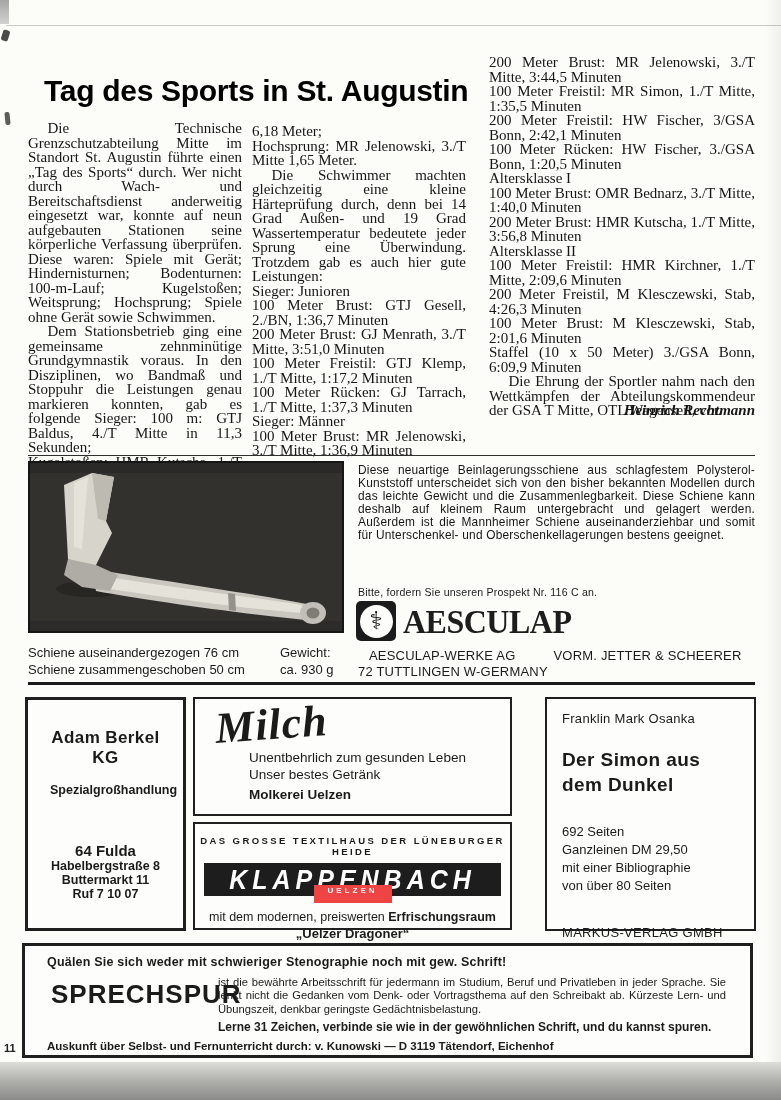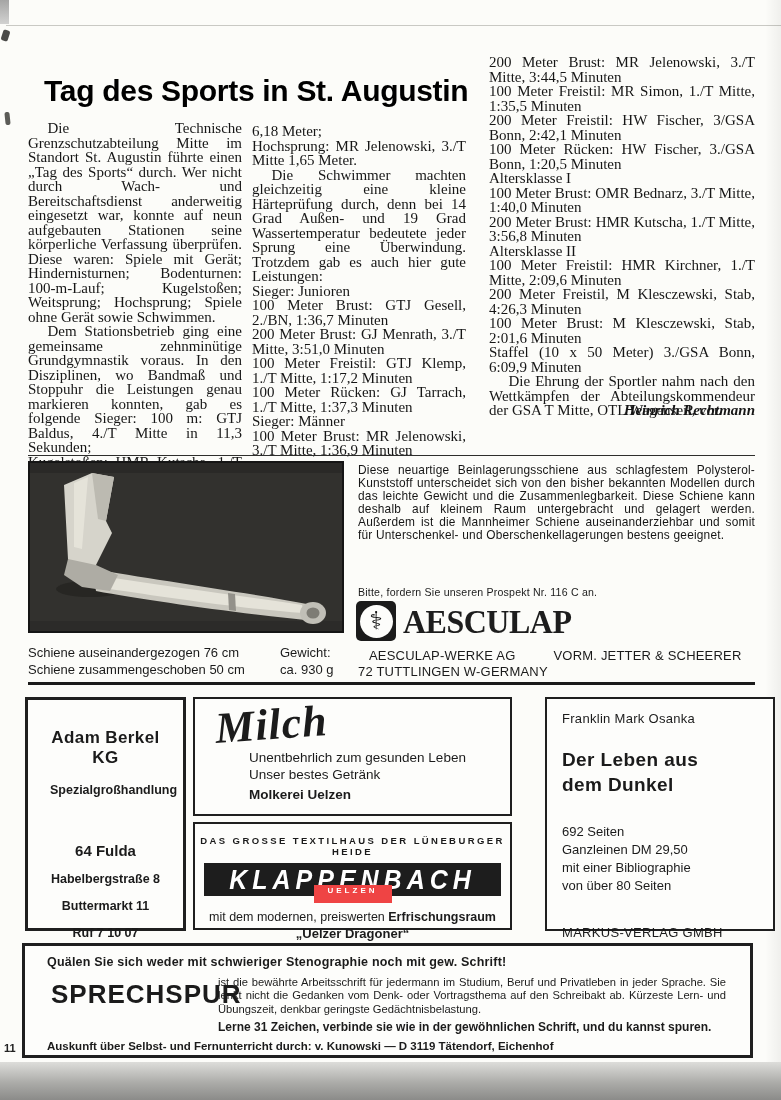--- a/index.html
+++ b/index.html
@@ -54,42 +54,42 @@
   .photo-caption{position:absolute;left:28px;top:645px;font-size:13px;line-height:16.5px;}
   .photo-weight{position:absolute;left:280px;top:645px;font-size:13px;line-height:16.5px;}
   .rule-thick{position:absolute;left:28px;width:727px;top:682px;height:3px;background:#1a1a1a;}
 
   
   .box{position:absolute;box-sizing:border-box;background:#fdfdfb;border:2px solid #1f1f1f;}
   #berkel-box{left:25px;top:697px;width:161px;height:234px;border-width:3px;text-align:center;}
   .berkel-name{font-size:17px;font-weight:bold;line-height:20px;margin-top:28px;letter-spacing:.4px;}
   .berkel-sub{font-size:12.5px;font-weight:bold;margin-top:15px;padding-left:16px;}
   .berkel-city{font-size:15px;font-weight:bold;margin-top:45px;}
-  .berkel-line{font-size:12.5px;font-weight:bold;margin-top:13px;}
+  .berkel-line{font-size:12.5px;font-weight:bold;margin-top:0;}
 
   #milch-box{left:193px;top:697px;width:319px;height:119px;}
   .milch-script{position:absolute;left:20px;top:0px;font-family:"Liberation Serif",serif;
         font-style:italic;font-weight:bold;font-size:44px;letter-spacing:1px;transform:rotate(-4deg);}
   .milch-lines{position:absolute;left:54px;top:50px;font-size:13.5px;line-height:17px;}
   .milch-bold{font-weight:bold;margin-top:3px;}
 
   #klapp-box{left:193px;top:822px;width:319px;height:108px;}
   .klapp-tag{margin-top:11px;text-align:center;font-size:9.5px;font-weight:bold;letter-spacing:2.4px;}
   .klapp-bar{position:relative;margin:6px 9px 0;background:#1d1d1d;height:33px;display:flex;
         align-items:center;justify-content:center;}
   .klapp-name{color:#fff;font-weight:bold;font-style:italic;font-size:25px;letter-spacing:5px;
         transform:scaleY(1.12);white-space:nowrap;}
   .klapp-city-tab{position:absolute;left:50%;bottom:-7px;transform:translateX(-50%);
         background:#ef4444;color:#fff;font-size:8px;letter-spacing:3px;padding:1px 14px 8px;
         font-weight:bold;white-space:nowrap;}
   .klapp-line1{margin-top:14px;text-align:center;font-size:12.5px;}
   .klapp-line1 b{font-weight:bold;}
   .klapp-line2{text-align:center;font-size:13px;font-weight:bold;margin-top:2px;}
 
-  #osanka-box{left:545px;top:697px;width:230px;height:234px;padding:12px 15px;}
+  #osanka-box{left:545px;top:697px;width:211px;height:234px;padding:12px 15px;}
   .osanka-author{font-size:13px;letter-spacing:.3px;}
   .osanka-title{font-size:19px;font-weight:bold;margin-top:21px;line-height:25px;letter-spacing:.4px;}
   .osanka-details{margin-top:26px;font-size:13px;line-height:18px;}
   .osanka-pub{margin-top:29px;font-size:13px;line-height:18px;letter-spacing:.3px;}
 
   
   #sprechspur-box{left:22px;top:943px;width:731px;height:115px;border-width:3px;}
   .spr-head{position:absolute;left:22px;top:9px;font-size:12.5px;font-weight:bold;letter-spacing:.2px;}
   .spr-brand{position:absolute;left:26px;top:33px;font-size:26px;font-weight:bold;letter-spacing:1px;}
   .spr-body{position:absolute;left:193px;top:30px;width:508px;font-size:11.2px;line-height:13.3px;
@@ -225,21 +225,21 @@
       <span class="klapp-name">KLAPPENBACH</span>
       <span class="klapp-city-tab">UELZEN</span>
     </div>
     <div class="klapp-line1"><span>mit dem modernen, preiswerten </span><b>Erfrischungsraum</b></div>
     <div class="klapp-line2">„Uelzer Dragoner“</div>
   </div>
 
   <div class="box" id="osanka-box">
     <div class="osanka-author">Franklin Mark Osanka</div>
     <div class="osanka-title">
-      <div>Der Leben aus</div>
+      <div>Der Simon aus</div>
       <div>dem Dunkel</div>
     </div>
     <div class="osanka-details">
       <div>692 Seiten</div>
         <div>Ganzleinen DM 29,50</div>
         <div>mit einer Bibliographie</div>
         <div>von über 80 Seiten</div>
     </div>
     <div class="osanka-pub">
       <div>MARKUS-VERLAG GMBH</div>

